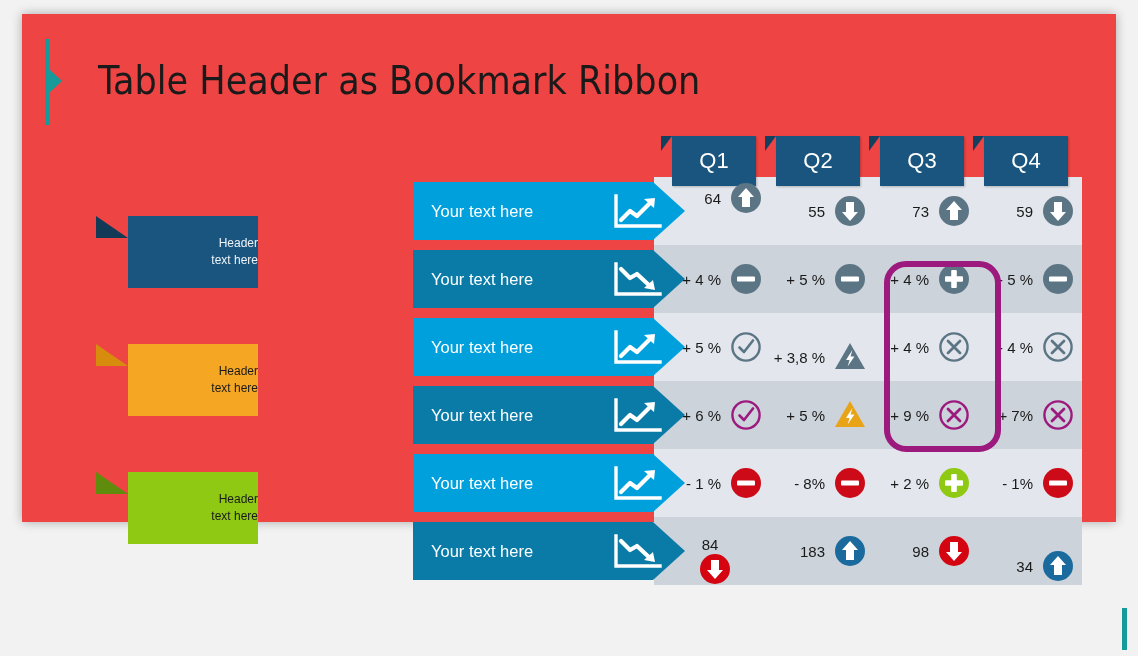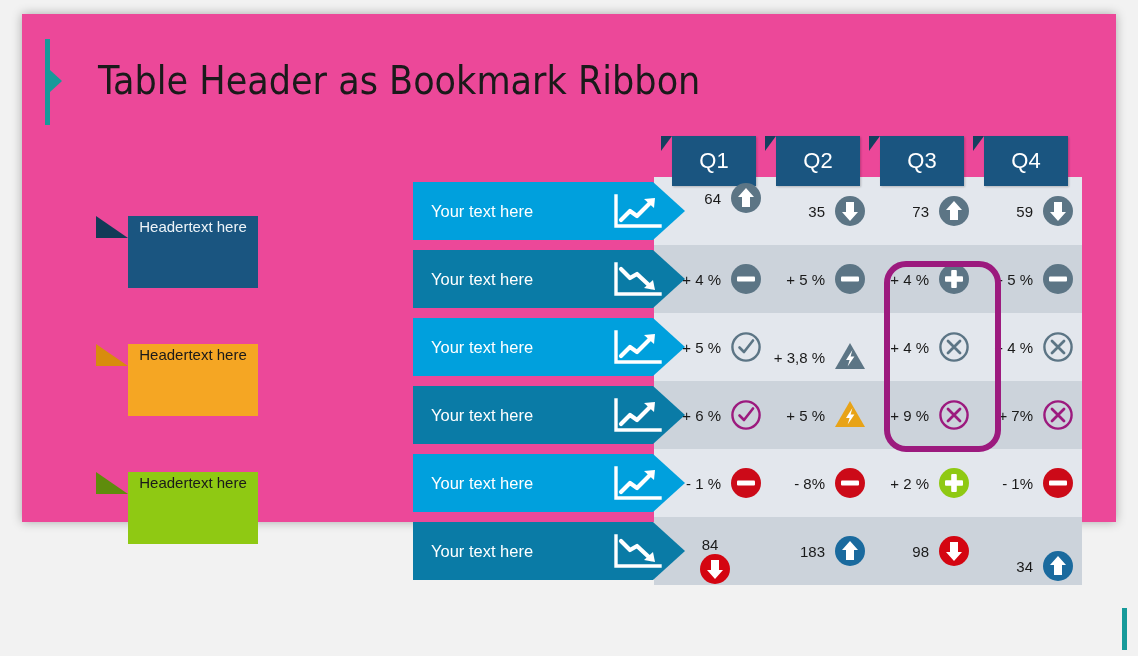--- a/index.html
+++ b/index.html
@@ -8,21 +8,21 @@
     background:#ffffff;
     font-family:"Liberation Sans", sans-serif;
     overflow:hidden;
   }
   .slide-wrap{
     position:absolute;left:0;top:0;width:1138px;height:656px;
     background:#f2f2f2;
   }
   .slide{
     position:absolute;left:22px;top:14px;width:1094px;height:508px;
-    background:#ec4899;
+    background:#ef4444;
     box-shadow:0 0 10px rgba(0,0,0,.30);
   }
   
   .accent-left{
     position:absolute;left:23px;top:25px;width:5px;height:86px;background:#179a9a;
   }
   .accent-left-tri{
     position:absolute;left:28px;top:56px;width:0;height:0;
     border-top:11px solid transparent;border-bottom:11px solid transparent;
     border-left:12px solid #179a9a;
@@ -40,22 +40,22 @@
   }
 
   
   .bm{position:absolute;width:130px;height:72px;}
   .bm .body{position:absolute;left:0;top:0;width:130px;height:72px;}
   .bm .fold{position:absolute;left:-32px;top:0;width:0;height:0;
      border-top:22px solid transparent;border-bottom:0 solid transparent;
      border-left:32px solid #123; }
   .bm .txt{
     position:absolute;left:0;top:0;width:130px;height:72px;
-    display:flex;flex-direction:row;align-items:flex-start;justify-content:center;
-    font-size:15px;line-height:1.45;text-align:center;
+    display:flex;flex-direction:column;align-items:flex-end;justify-content:center;
+    font-size:12px;line-height:1.45;text-align:center;
   }
   .bm1{left:106px;top:202px;}
   .bm1 .body{background:#1a5580;}
   .bm1 .fold{border-left-color:#123a57;}
   .bm1 .txt{color:#eef4f8;}
   .bm2{left:106px;top:330px;}
   .bm2 .body{background:#f5a623;}
   .bm2 .fold{border-left-color:#d88c0d;}
   .bm2 .txt{color:#1a1a1a;}
   .bm3{left:106px;top:458px;}
@@ -244,21 +244,21 @@
         <div class="cell" style="left: 636px; top: 150px; width: 104px; text-align: right;">
           <span class="val">64</span>
           <span class="badge">
             <svg width="32" height="32" viewBox="0 0 32 32">
               <circle cx="16" cy="16" r="15" fill="#5c7585"></circle>
               <path d="M16 6 L24 15 L20 15 L20 25 L12 25 L12 15 L8 15 Z" fill="#fff"></path>
             </svg>
           </span>
         </div>
         <div class="cell" style="left: 740px; top: 163px; width: 104px;">
-          <span class="val">35</span>
+          <span class="val">55</span>
           <span class="badge">
             <svg width="32" height="32" viewBox="0 0 32 32">
               <circle cx="16" cy="16" r="15" fill="#5c7585"></circle>
               <path d="M16 26 L8 17 L12 17 L12 7 L20 7 L20 17 L24 17 Z" fill="#fff"></path>
             </svg>
           </span>
         </div>
         <div class="cell" style="left: 844px; top: 163px; width: 104px;">
           <span class="val">73</span>
           <span class="badge">

